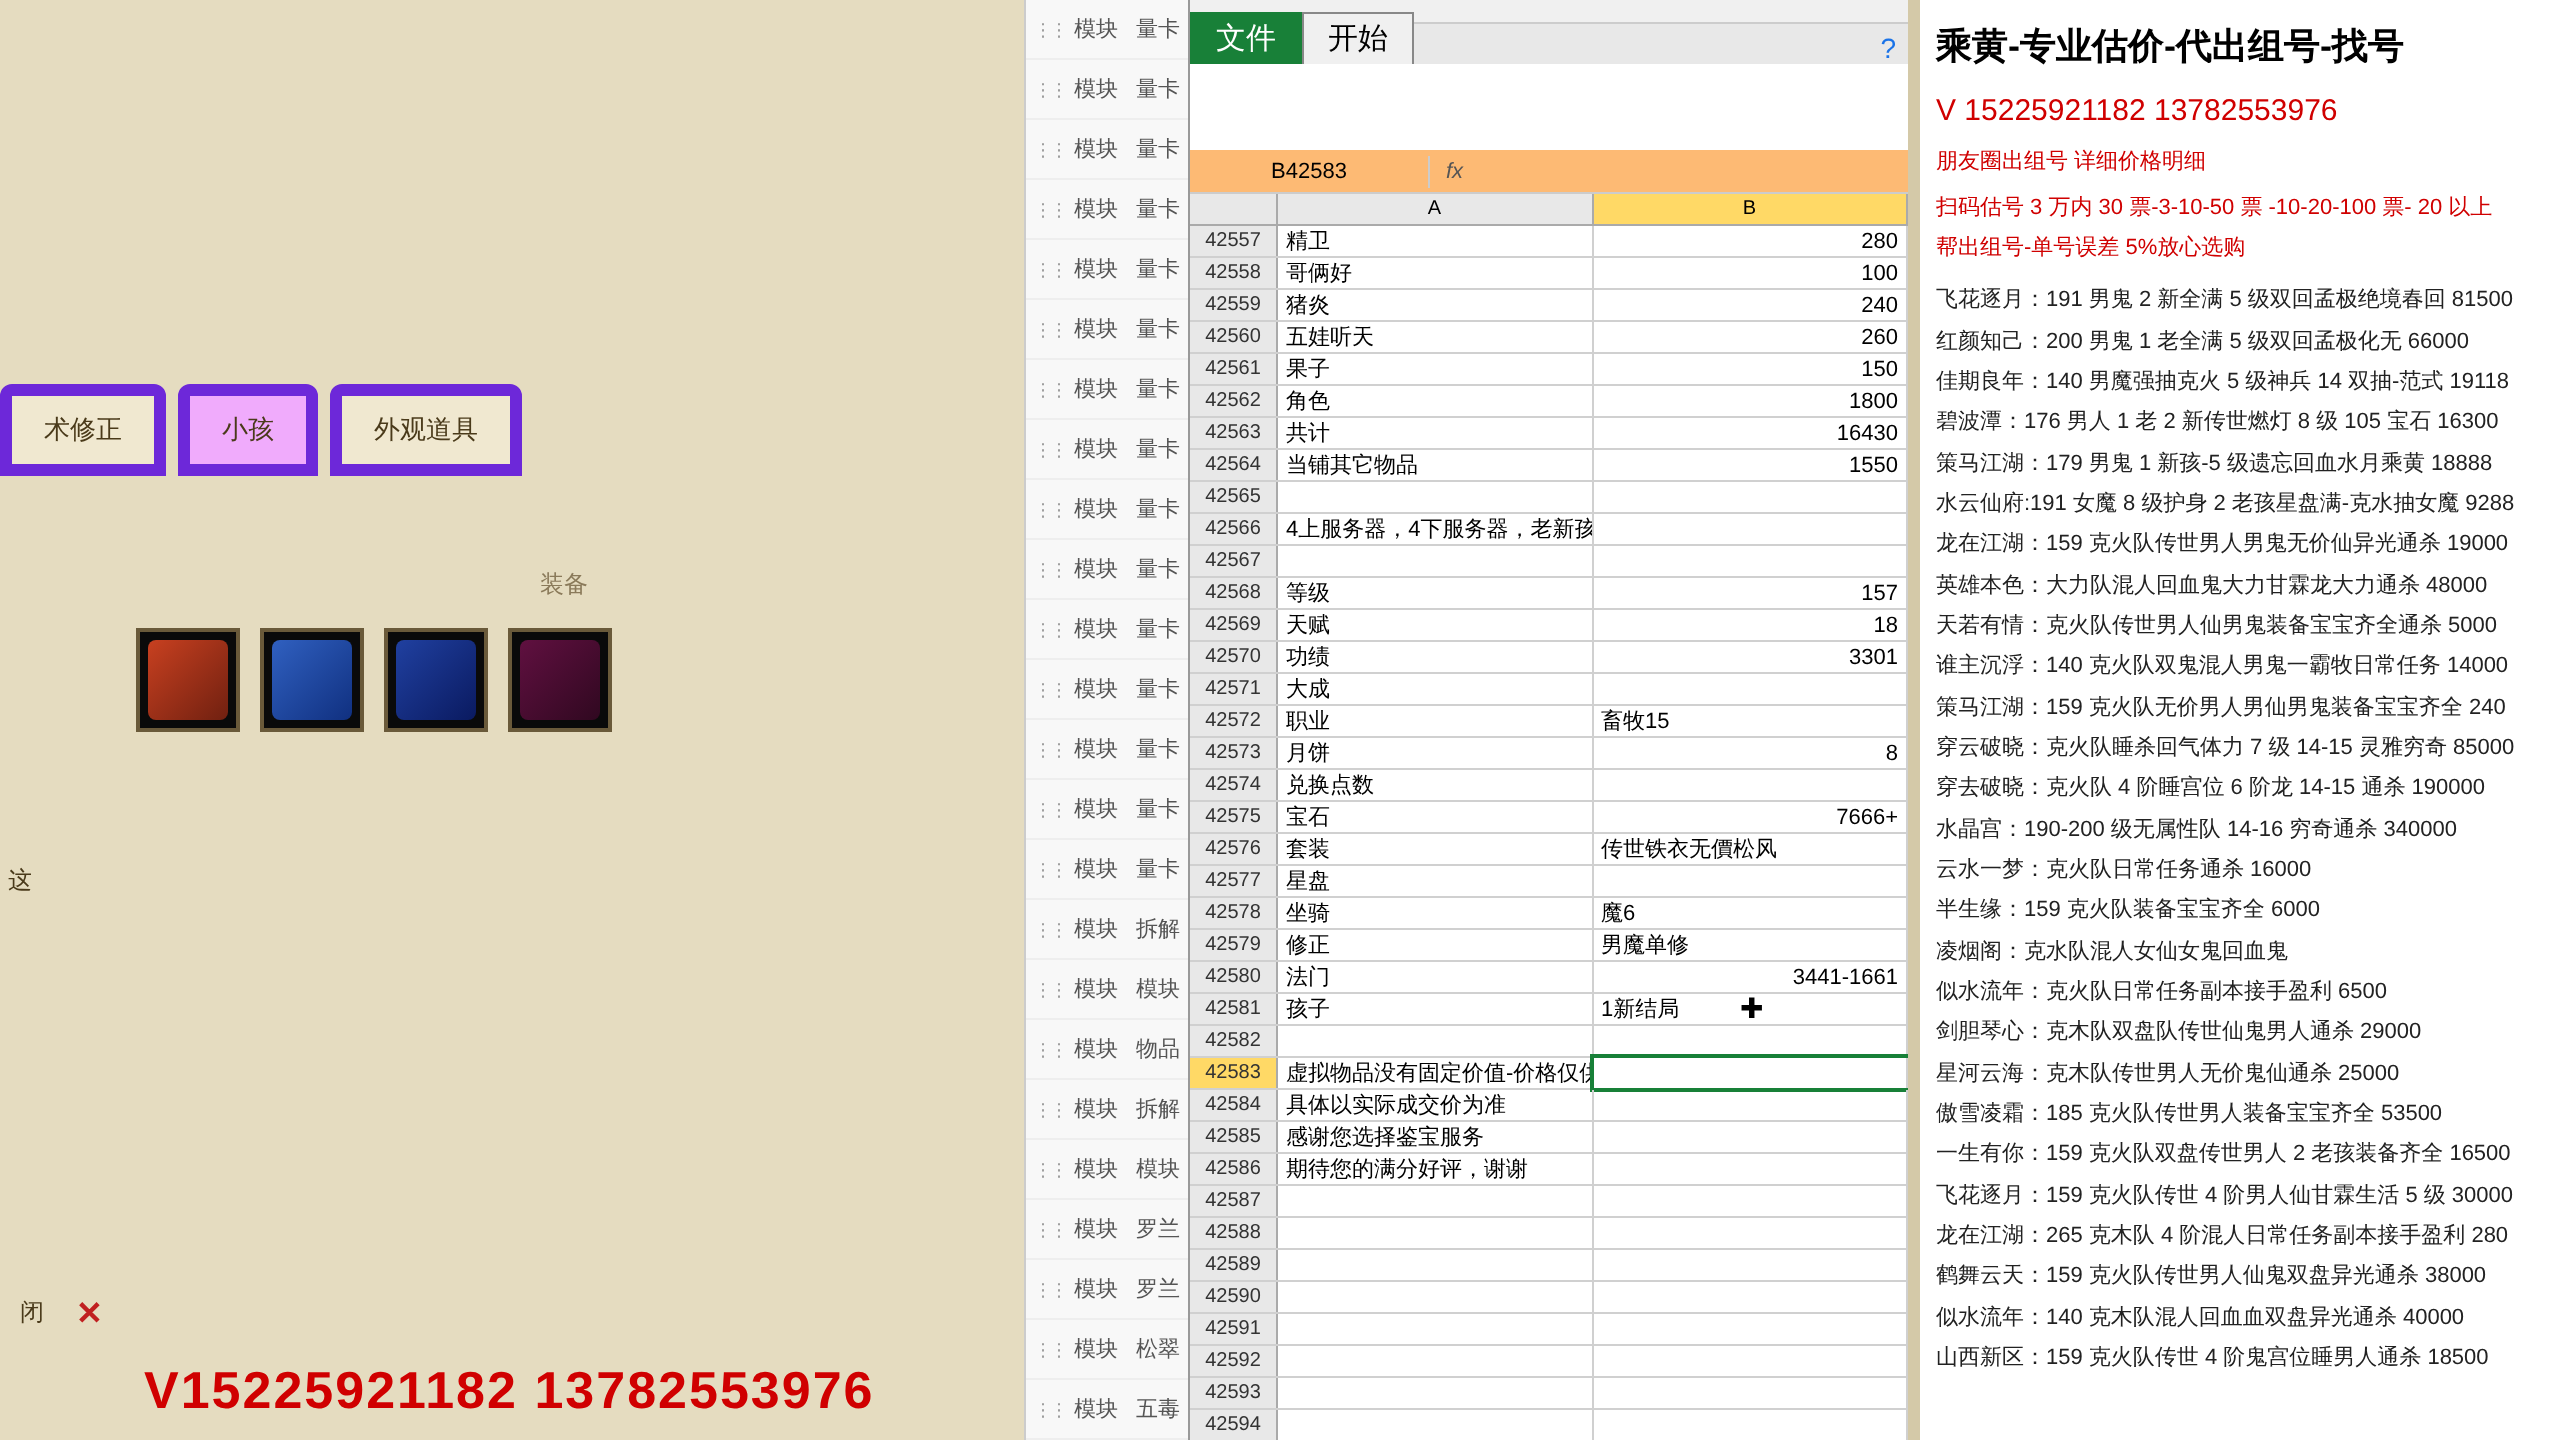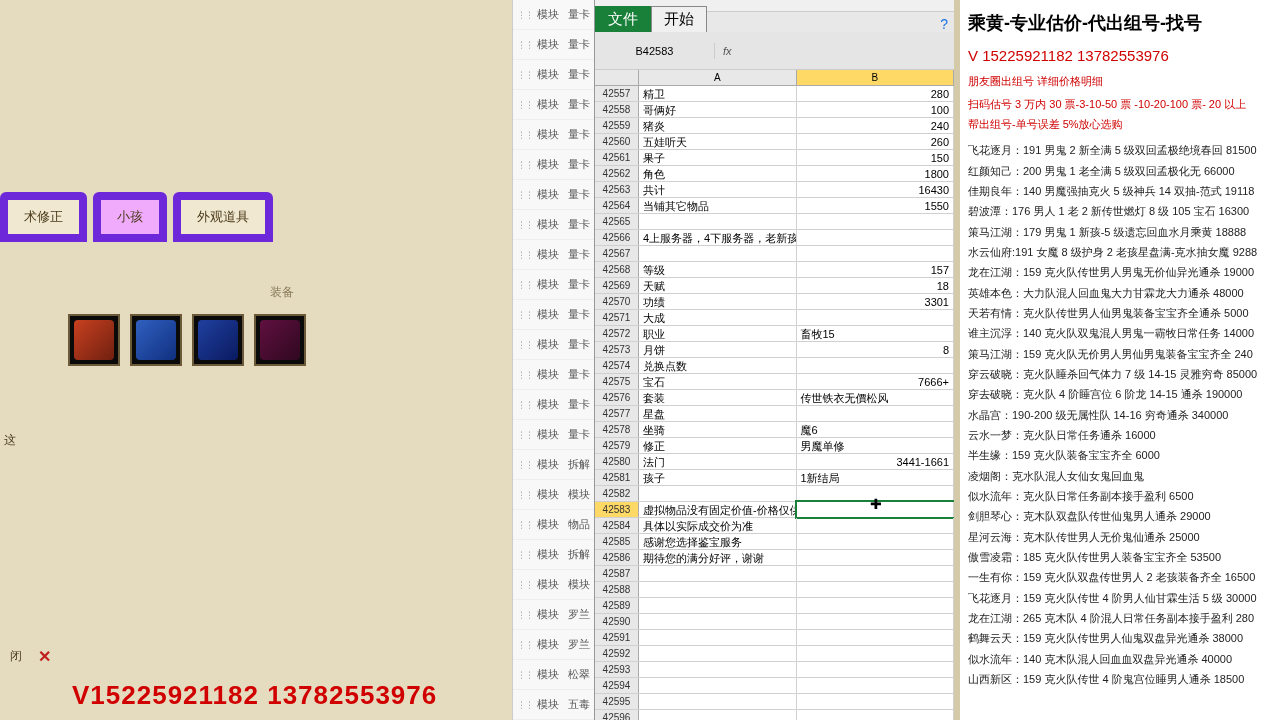--- a/index.html
+++ b/index.html
@@ -1,21 +1,21 @@
 <!DOCTYPE html>
 <html><head>
 <meta charset="utf-8">
 <style>
 * { margin: 0; padding: 0; box-sizing: border-box; }
 body { font-family: "Microsoft YaHei", SimSun, sans-serif; font-size: 12px; background: #d4c9a8; width: 1280px; height: 720px; overflow: hidden; position: relative; }
 
 
 .game-panel { position: absolute; left: 0; top: 0; width: 512px; height: 720px; background: #e5dcc0; }
 .game-tabs { position: absolute; top: 192px; left: 0; display: flex; gap: 6px; }
-.game-tab { padding: 8px 16px; background: #f0e8d0; border: 8px solid #6d28d9; border-radius: 6px 6px 0 0; font-size: 13px; color: #4a3a1a; cursor: pointer; }
+.game-tab { padding: 8px 16px; background: #f0e8d0; border: 6px solid #6d28d9; border-radius: 6px 6px 0 0; font-size: 13px; color: #4a3a1a; cursor: pointer; }
 .game-tab.active { background: #f0abfc; }
 .equipment-label { position: absolute; top: 284px; left: 270px; color: #8a7a5a; font-size: 12px; }
 .item-grid { position: absolute; top: 314px; left: 68px; display: flex; gap: 10px; }
 .item-slot { width: 52px; height: 52px; background: #0a0a0a; border: 2px solid #6a5a3a; display: flex; align-items: center; justify-content: center; }
 .item-icon { width: 40px; height: 40px; border-radius: 4px; }
 .item1 { background: linear-gradient(135deg, #c84020, #702010); }
 .item2 { background: linear-gradient(135deg, #3060c0, #103080); }
 .item3 { background: linear-gradient(135deg, #2040a0, #0a1a60); }
 .item4 { background: linear-gradient(135deg, #601040, #300820); }
 .close-row { position: absolute; top: 644px; left: 0; display: flex; align-items: center; gap: 6px; }
@@ -29,21 +29,21 @@
 .module-row { display: flex; align-items: center; padding: 7px 4px; border-bottom: 1px solid #eee; color: #555; gap: 4px; }
 .drag-handle { color: #999; font-size: 9px; letter-spacing: -1px; }
 
 
 .sheet-panel { position: absolute; left: 594px; top: 0; width: 360px; height: 720px; background: #fff; border-left: 1px solid #999; font-size: 11px; }
 .sheet-toolbar-top { height: 12px; background: #f0f0f0; border-bottom: 1px solid #ccc; }
 .sheet-tabs { display: flex; background: #e8e8e8; height: 20px; align-items: flex-end; }
 .sheet-tab { padding: 3px 12px; border: 1px solid #888; border-bottom: none; font-size: 15px; background: #f0f0f0; }
 .sheet-tab.active { background: #188038; color: #fff; border-color: #188038; }
 .help-icon { margin-left: auto; margin-right: 6px; color: #1a73e8; font-size: 14px; }
-.name-box-row { display: flex; align-items: center; height: 38px; background: #e5e5e5; border-bottom: 1px solid #ccc; }
+.name-box-row { display: flex; align-items: center; height: 22px; background: #fdba74; border-bottom: 1px solid #ccc; margin-top: 43px; }
 .name-box { width: 120px; padding: 2px 8px; border-right: 1px solid #ccc; text-align: center; font-size: 11px; }
 .fx-label { padding: 0 8px; font-style: italic; color: #555; }
 .formula-bar { flex: 1; padding: 2px; }
 .col-headers { display: flex; height: 16px; background: #e8e8e8; border-bottom: 1px solid #aaa; font-size: 10px; }
 .row-num-header { width: 44px; border-right: 1px solid #aaa; }
 .col-header { flex: 1; text-align: center; border-right: 1px solid #aaa; line-height: 16px; }
 .col-header.selected { background: #ffd966; }
 .sheet-body { overflow-y: hidden; height: calc(100% - 70px); }
 .sheet-row { display: flex; height: 16px; border-bottom: 1px solid #d0d0d0; }
 .row-num { width: 44px; background: #e8e8e8; border-right: 1px solid #aaa; text-align: center; font-size: 10px; line-height: 16px; color: #333; }

